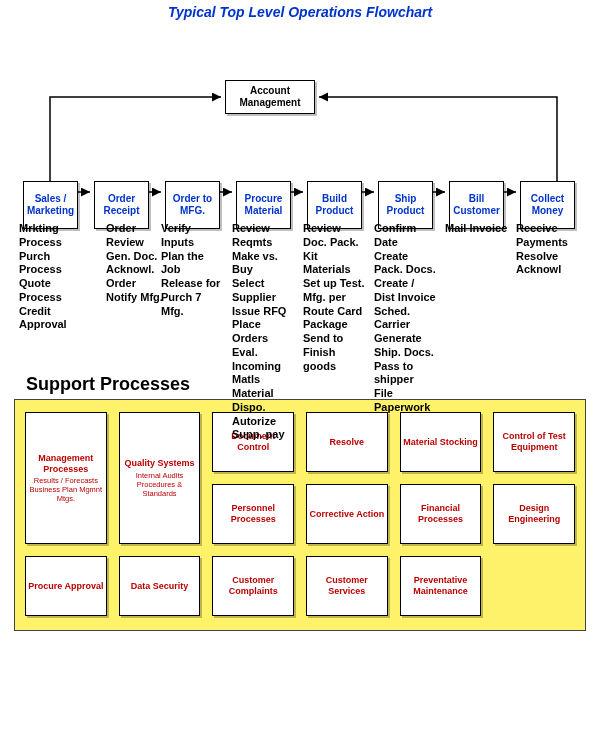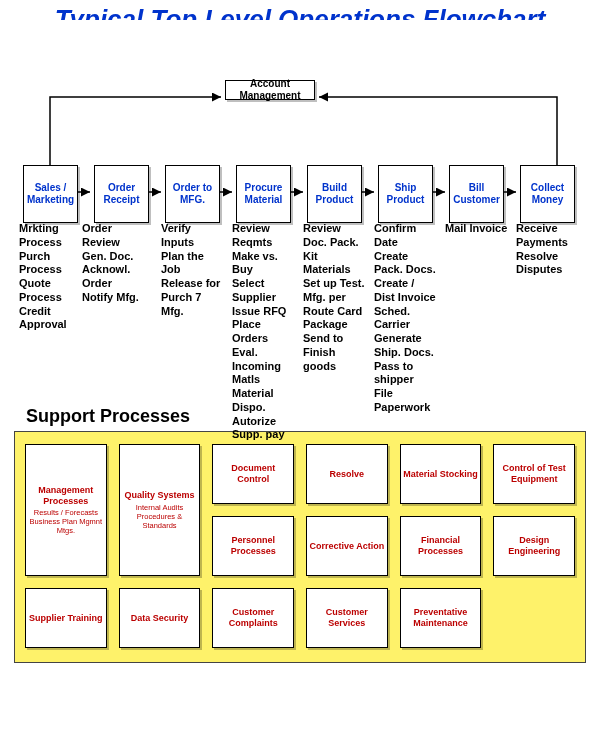--- a/index.html
+++ b/index.html
@@ -6,21 +6,21 @@
   body {
     margin: 0;
     width: 600px;
     height: 730px;
     font-family: Arial, sans-serif;
     background: #fff;
     overflow: hidden;
   }
   .title {
     color: #0033cc;
-    font-size: 26px;
+    font-size: 14px;
     font-weight: bold;
     text-align: center;
     height: 20px;
     overflow: hidden;
     padding-top: 4px;
     font-style: italic;
   }
   .diagram {
     position: relative;
     width: 100%;
@@ -35,37 +35,36 @@
     font-weight: bold;
     color: #0033cc;
     text-align: center;
     display: flex;
     align-items: center;
     justify-content: center;
     padding: 2px;
     line-height: 1.2;
     box-shadow: 2px 2px 0 rgba(0,0,0,0.25);
   }
-  .account-box { left: 225px; top: 60px; width: 90px; height: 20px; color:#000; font-size:10px; }
-  .step-box { top: 145px; width: 55px; height: 58px; }
+  .account-box { left: 225px; top: 60px; width: 90px; height: 34px; color:#000; font-size:10px; }
+  .step-box { top: 161px; width: 55px; height: 48px; }
   
   .steplist {
     position: absolute;
     top: 202px;
     width: 63px;
     font-size: 11px;
     color: #000;
     line-height: 1.25;
     font-weight: bold;
   }
   .support-title {
     font-size: 18px;
     font-weight: bold;
     padding: 4px 0 4px 26px;
-    margin-top: 32px;
   }
   .support-area {
     margin: 0 14px 14px 14px;
     background: #fef26a;
     border: 1px solid #444;
     padding: 12px 10px 14px 10px;
   }
   .sup-grid {
     display: grid;
     grid-template-columns: repeat(6, 1fr);
@@ -130,21 +129,21 @@
   <div class="box step-box" style="left:378px">Ship Product</div>
   <div class="box step-box" style="left:449px">Bill Customer</div>
   <div class="box step-box" style="left:520px">Collect Money</div>
 
   <div class="steplist" style="left:19px">
       <div>Mrkting Process</div>
       <div>Purch Process</div>
       <div>Quote Process</div>
       <div>Credit Approval</div>
     </div>
-  <div class="steplist" style="left:82px">
+  <div class="steplist" style="left:106px">
       <div>Order Review</div>
       <div>Gen. Doc.</div>
       <div>Acknowl. Order</div>
       <div>Notify Mfg.</div>
     </div>
   <div class="steplist" style="left:161px">
       <div>Verify Inputs</div>
       <div>Plan the Job</div>
       <div>Release for Purch 7 Mfg.</div>
     </div>
@@ -173,21 +172,21 @@
       <div>Sched. Carrier</div>
       <div>Generate Ship. Docs.</div>
       <div>Pass to shipper</div>
       <div>File Paperwork</div>
     </div>
   <div class="steplist" style="left:445px">
       <div>Mail Invoice</div>
     </div>
   <div class="steplist" style="left:516px;width:75px">
       <div>Receive Payments</div>
-      <div>Resolve Disputes</div>
+      <div>Resolve Acknowl</div>
     </div>
 </div>
 
 <div class="support-title">Support Processes</div>
 
 <div class="support-area">
   <div class="sup-grid">
     <div class="sup-box tall">
       <div>Management Processes</div>
       <div class="sub">Results / Forecasts Business Plan Mgmnt Mtgs.</div>
@@ -199,19 +198,19 @@
     <div class="sup-box">Document Control</div>
     <div class="sup-box">Resolve</div>
     <div class="sup-box">Material Stocking</div>
 
     <div class="sup-box">Control of Test Equipment</div>
     <div class="sup-box">Personnel Processes</div>
     <div class="sup-box">Corrective Action</div>
     <div class="sup-box">Financial Processes</div>
 
     <div class="sup-box">Design Engineering</div>
-    <div class="sup-box">Supplier Training</div>
+    <div class="sup-box">Procure Approval</div>
     <div class="sup-box">Data Security</div>
     <div class="sup-box">Customer Complaints</div>
     <div class="sup-box">Customer Services</div>
     <div class="sup-box">Preventative Maintenance</div>
   </div>
 </div>
 
 </body></html>

